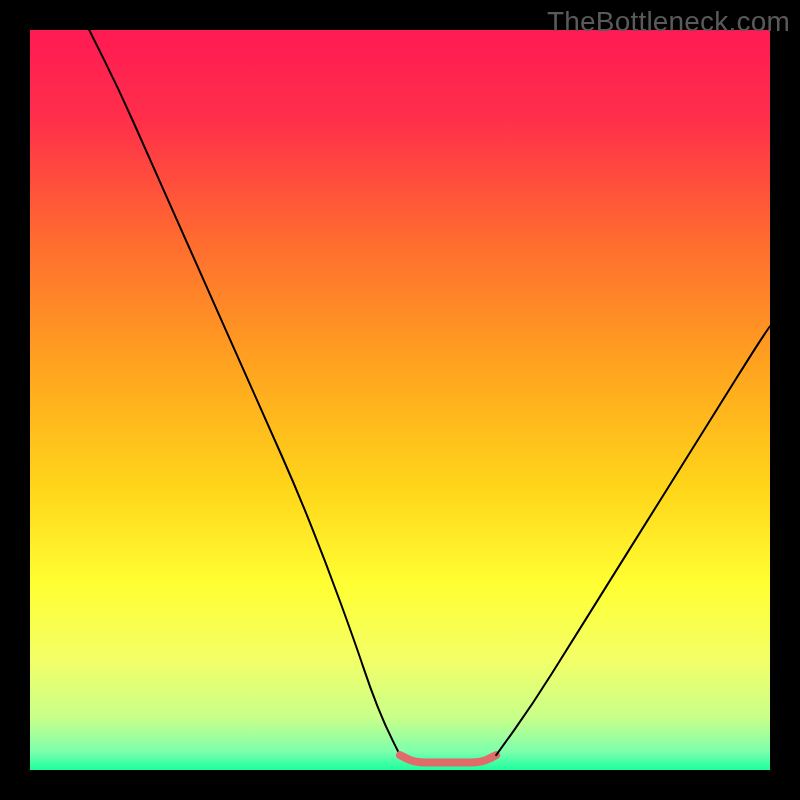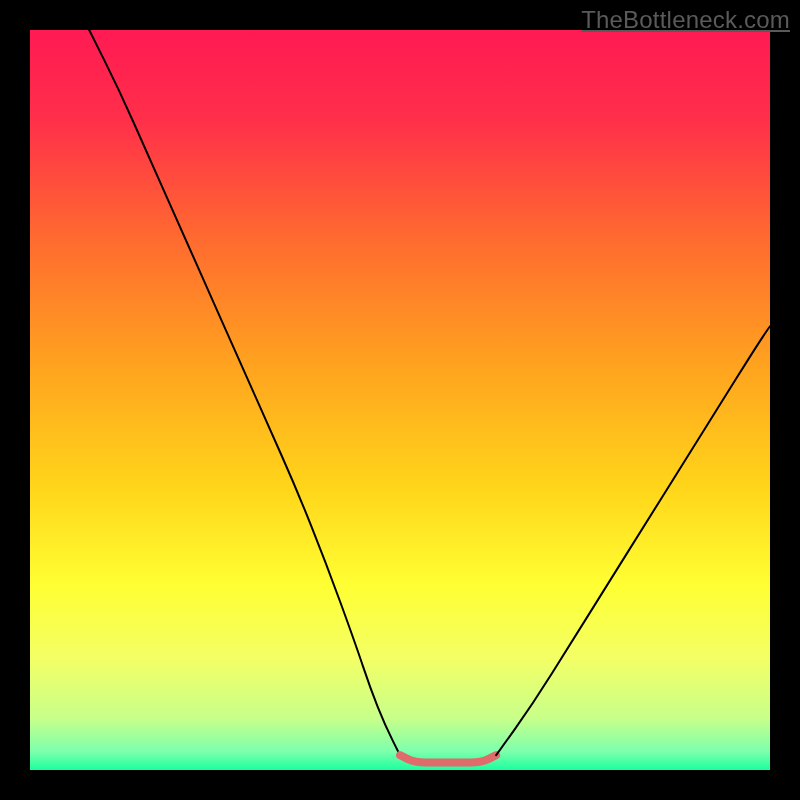--- a/index.html
+++ b/index.html
@@ -15,26 +15,25 @@
     position: relative;
     width: 800px;
     height: 800px;
     background: #000;
   }
   .watermark {
     position: absolute;
     top: 6px;
     right: 10px;
     z-index: 20;
-    font-size: 24px;
+    font-size: 28px;
     font-weight: 500;
     color: #5a5a5a;
     letter-spacing: 0.2px;
     user-select: none;
-    text-decoration: underline;
   }
   svg {
     display: block;
   }
 </style>
 </head>
 <body>
 
 <div class="frame">
   <div class="watermark">TheBottleneck.com</div>

